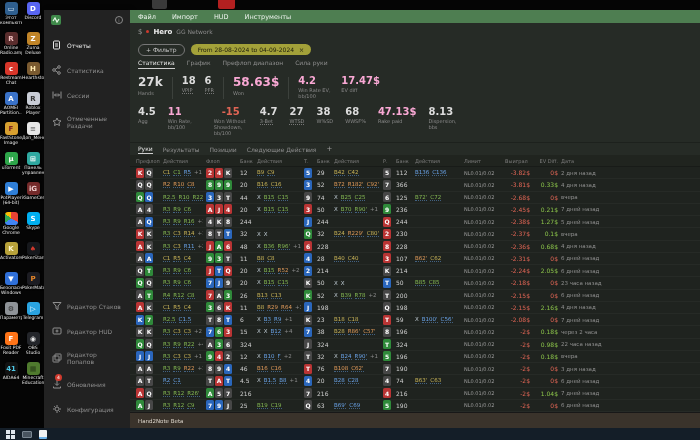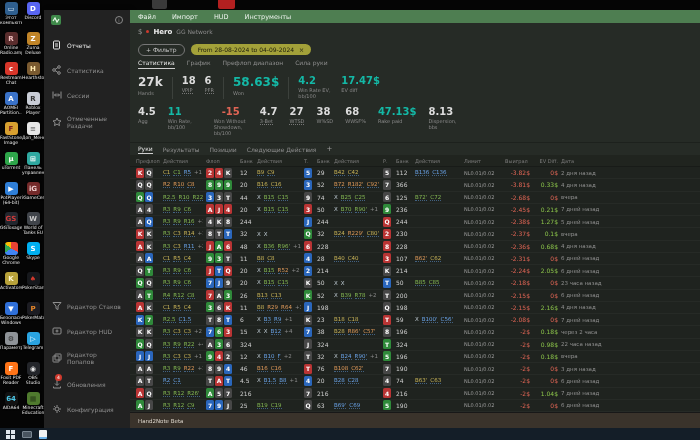--- a/index.html
+++ b/index.html
@@ -50,21 +50,21 @@
   .f-pill { background:#a3a139; border-radius:8px; color:#22210e; font-size:6px; padding:2px 7px; display:flex; gap:5px; align-items:center; cursor:pointer; }
   .f-pill .x { color:#44431c; font-weight:bold; cursor:pointer; }
   .tabs { height:13px; display:flex; gap:12px; padding-left:8px; align-items:flex-start; }
   .tabs span { font-size:6px; color:#8f8f8f; cursor:pointer; padding-bottom:2px; }
   .tabs span.active { color:#e8e8e8; border-bottom:1px solid #cfcfcf; }
   .stats1 { height:32px; display:flex; align-items:flex-start; gap:9px; padding:3px 0 0 8px; }
   .stats2 { height:38px; display:flex; align-items:flex-start; gap:12px; padding:2px 0 0 8px; }
   .stat { display:flex; flex-direction:column; }
   .stat .v { font-size:10px; font-weight:bold; color:#dcdcdc; }
   .stat .v.big { font-size:12px; }
-  .stat .v.green { color:#14b8a6; }
+  .stat .v.green { color:#f9a8d4; }
   .stat .v.red { color:#e06555;margin-left:8px; }
   .stat .l { font-size:5px; color:#8a8a8a; margin-top:1px; max-width:34px; line-height:6px; }
   .stat .l.dot { border-bottom:1px dotted #777; align-self:flex-start; }
   .vdiv { width:1px; height:22px; background:#3c413c; margin-top:2px; }
 
   .tstrip { height:13px; display:flex; gap:10px; padding-left:8px; align-items:center; background:#262b26; border-top:1px solid #1d211d; }
   .tstrip span { font-size:6px; color:#8f8f8f; cursor:pointer; }
   .tstrip span.active { color:#e8e8e8; border-bottom:1px solid #cfcfcf; padding-bottom:1px; }
   .tstrip .plus { color:#9f9f9f; font-size:7px; }
 
@@ -167,30 +167,20 @@
           <div class="ib" style="background: rgb(47, 127, 216); color: rgb(255, 255, 255);">▶</div>
           <div class="lb">PotPlayer (64-bit)</div>
         </div>
         <div class="dicon">
           <div class="ib" style="background: rgb(116, 42, 42); color: rgb(240, 208, 208);">iG</div>
           <div class="lb">iGameCenter</div>
         </div>
       </div>
       <div class="d-row">
         <div class="dicon">
-          <div class="ib" style="background: rgb(35, 39, 46); color: rgb(211, 58, 58);">GS</div>
-          <div class="lb">GGToxageOK</div>
-        </div>
-        <div class="dicon">
-          <div class="ib" style="background: rgb(64, 68, 74); color: rgb(200, 200, 200);">W</div>
-          <div class="lb">World of Tanks EU</div>
-        </div>
-      </div>
-      <div class="d-row">
-        <div class="dicon">
           <div class="ib chrome" style="color: rgb(255, 255, 255);"></div>
           <div class="lb">Google Chrome</div>
         </div>
         <div class="dicon">
           <div class="ib" style="background: rgb(0, 175, 240); color: rgb(255, 255, 255);">S</div>
           <div class="lb">Skype</div>
         </div>
       </div>
       <div class="d-row">
         <div class="dicon">
@@ -227,21 +217,21 @@
           <div class="ib" style="background: rgb(255, 116, 24); color: rgb(255, 255, 255);">F</div>
           <div class="lb">Foxit PDF Reader</div>
         </div>
         <div class="dicon">
           <div class="ib" style="background: rgb(35, 37, 42); color: rgb(232, 232, 232);">◉</div>
           <div class="lb">OBS Studio</div>
         </div>
       </div>
       <div class="d-row">
         <div class="dicon">
-          <div class="ib" style="background: rgb(18, 18, 18); color: rgb(78, 201, 232);">64</div>
+          <div class="ib" style="background: rgb(18, 18, 18); color: rgb(78, 201, 232);">41</div>
           <div class="lb">AIDA64</div>
         </div>
         <div class="dicon">
           <div class="ib" style="background: rgb(79, 122, 46); color: rgb(44, 67, 26);">▦</div>
           <div class="lb">Minecraft Education</div>
         </div>
       </div>
     </div>
 
   <div class="sidebar">

